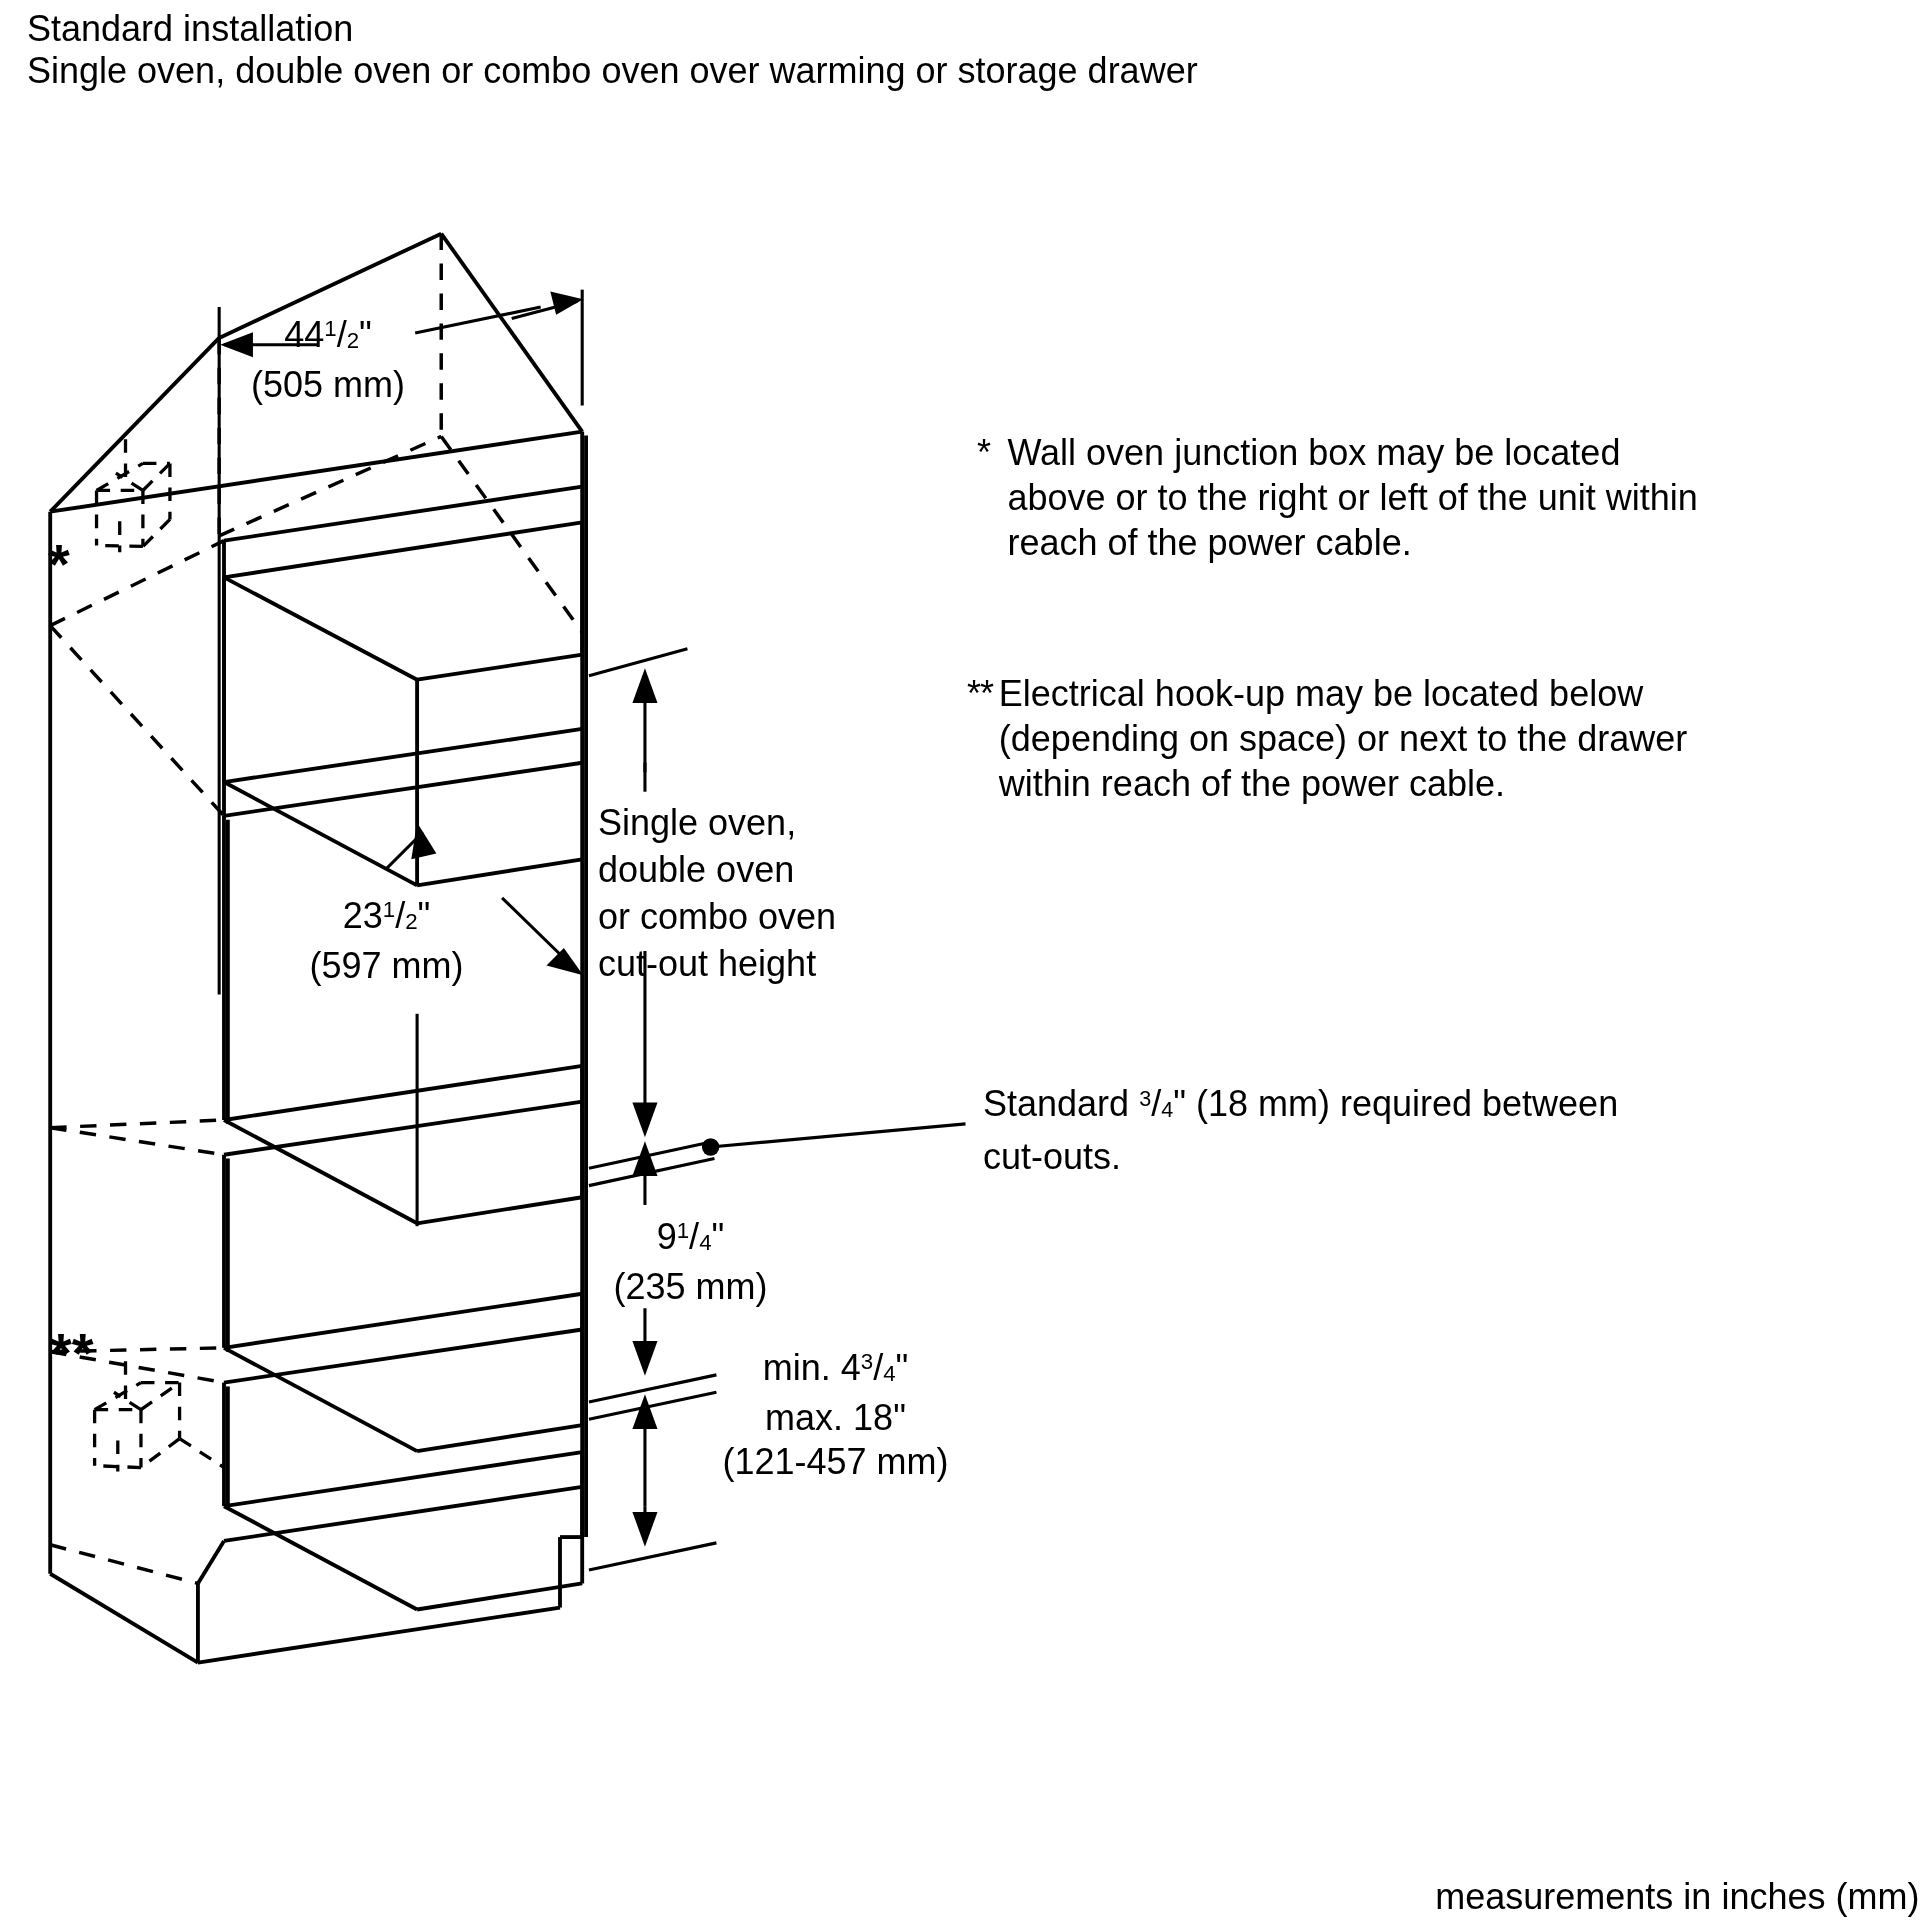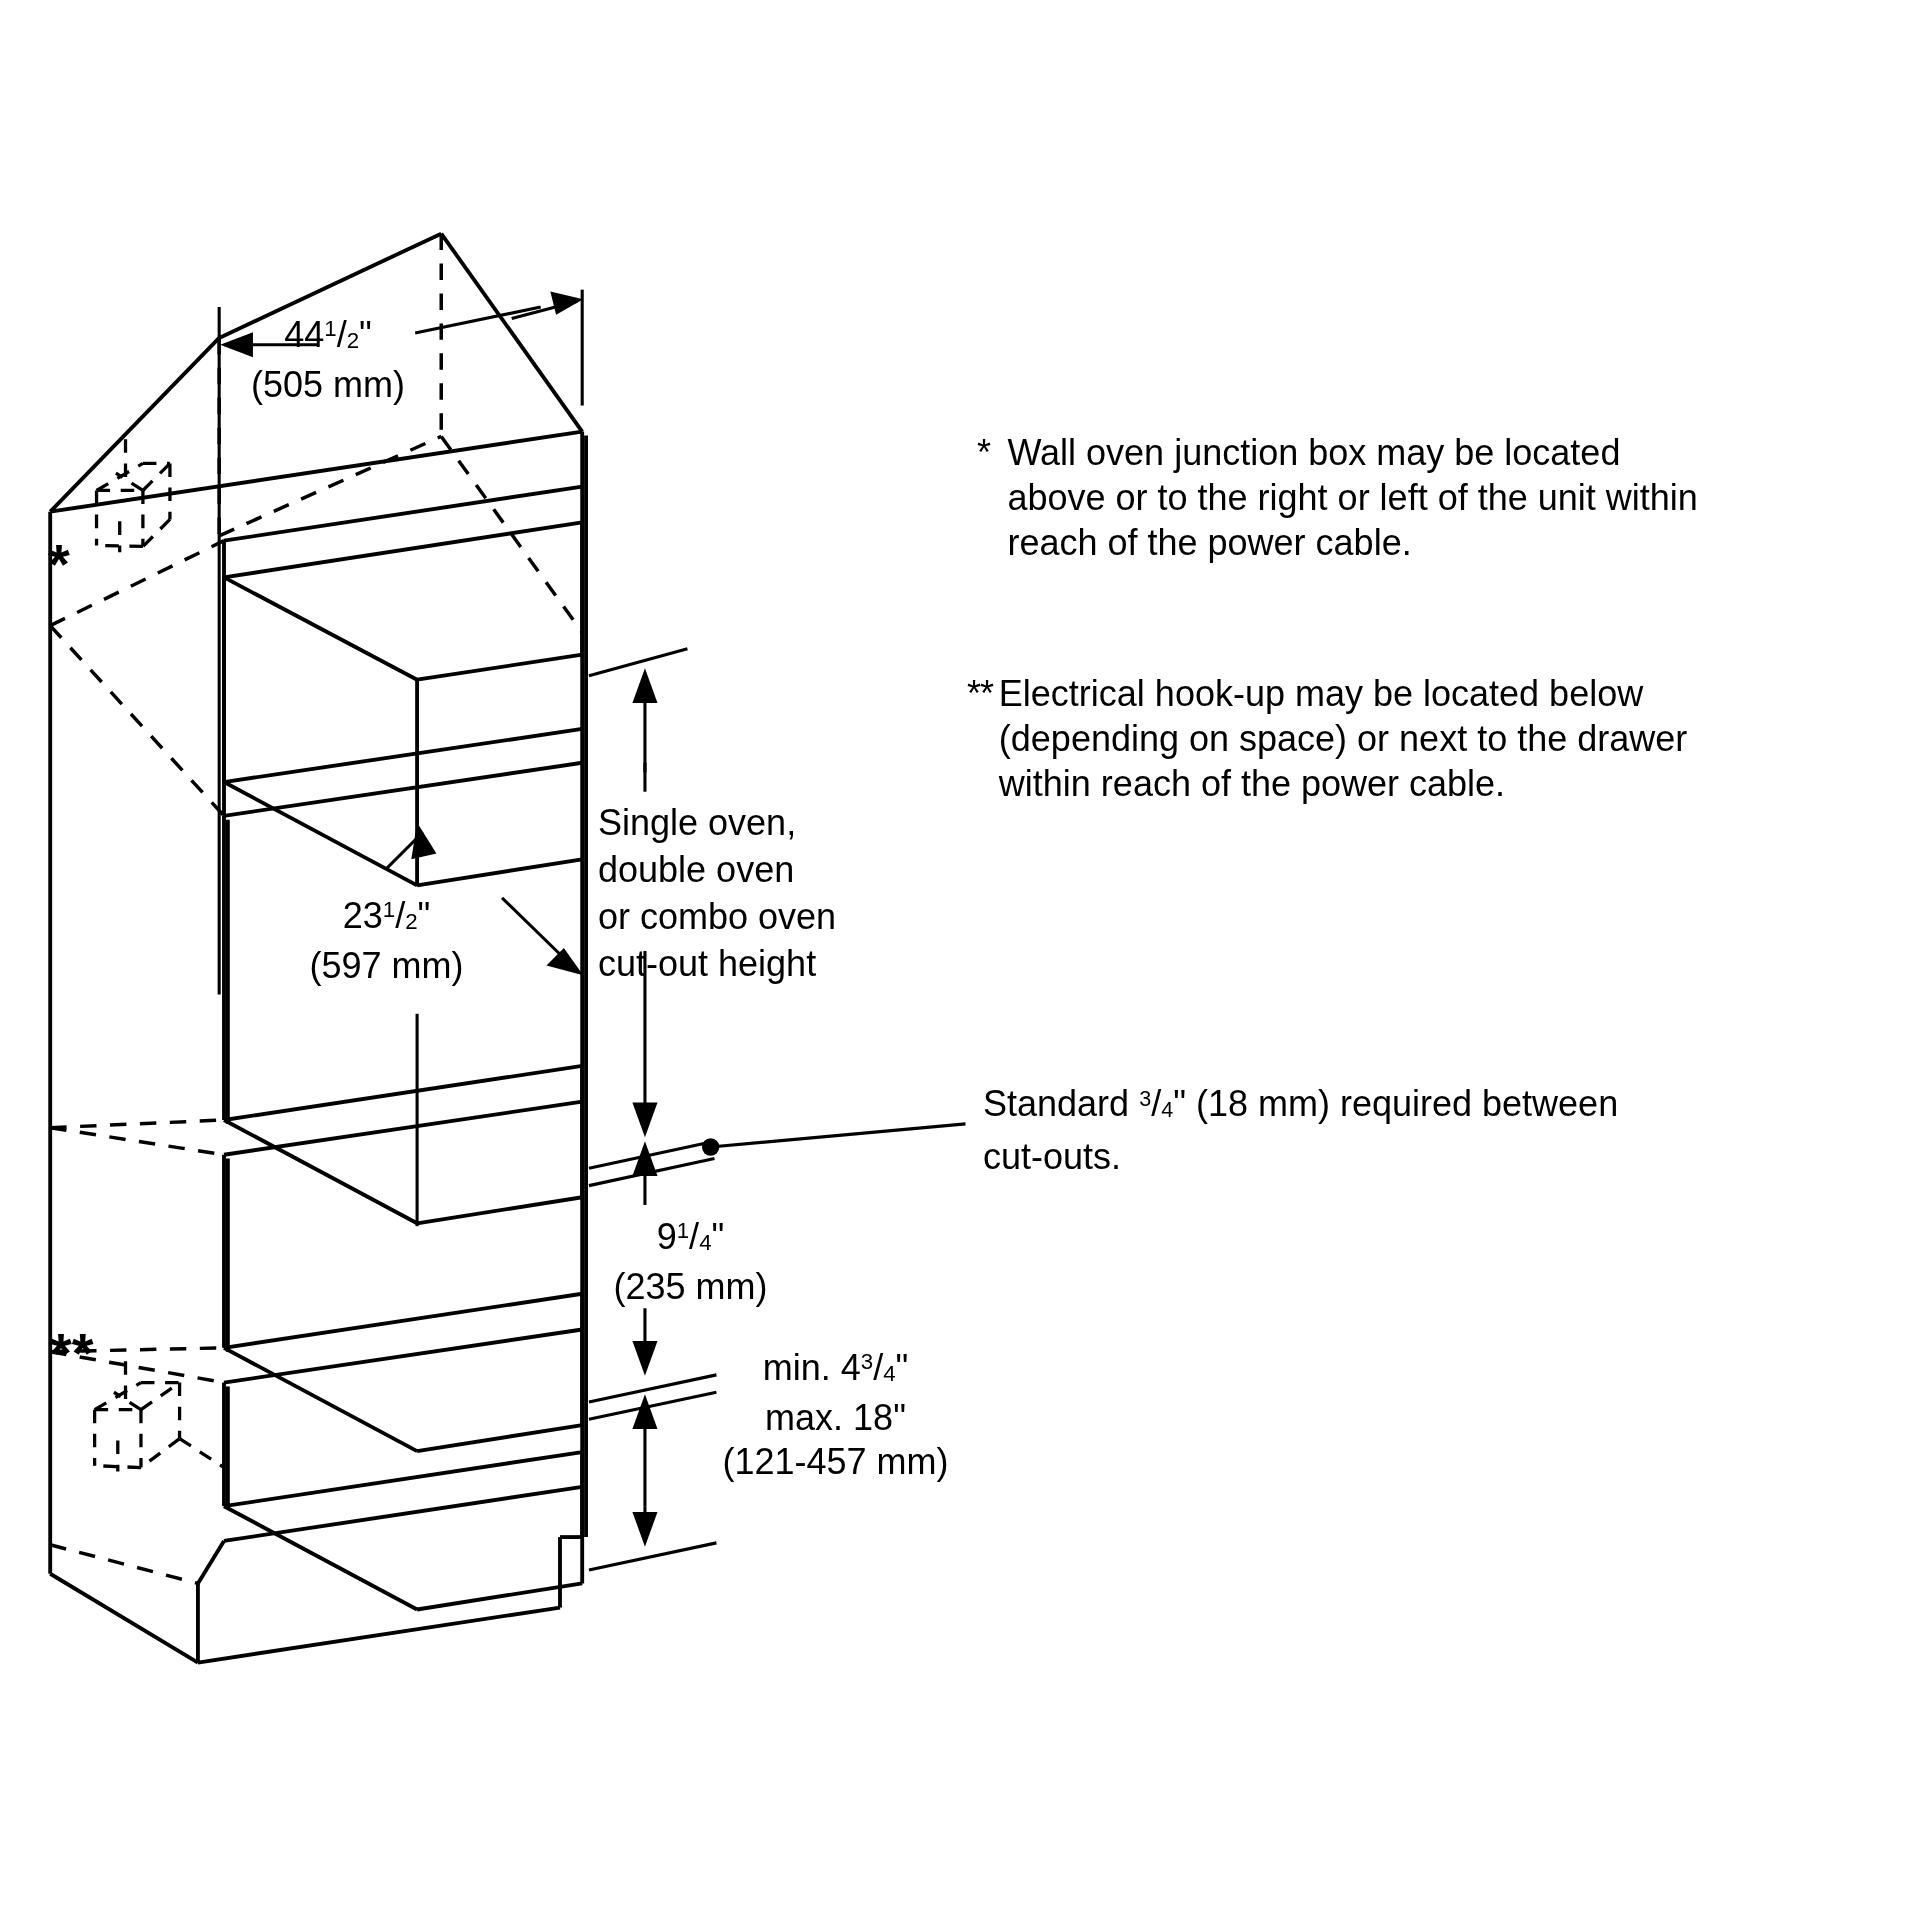--- a/index.html
+++ b/index.html
@@ -121,20 +121,24 @@
     stroke-width: 3.4;
     stroke-dasharray: 14 11;
   }
   .solidfill { fill: #000000; stroke: none; }
 </style>
 </head>
 <body>
 
 <div class="page">
 
+  <div class="heading">
+    <div class="line">Standard installation</div>
+    <div class="line">Single oven, double oven or combo oven over warming or storage drawer</div>
+  </div>
 
   <svg class="art" viewBox="0 0 2000 2000">
 
     <path class="stroke" d="M 52,530 L 52,1630"></path>
 
     <path class="stroke" d="M 52,1630 L 205,1722"></path>
 
     <path class="stroke" d="M 52,530 L 227,350"></path>
 
     <path class="stroke" d="M 227,350 L 457,242"></path>
@@ -356,15 +360,16 @@
     </span>
   </div>
 
   <div class="tblock left" style="left:983px; top:1075px; font-size:36px; line-height:47px;">
     <span class="ln">
       <span>Standard </span><span class="frac small"><span class="num">3</span><span class="sl">/</span><span class="den">4</span><span>"</span></span><span> (18 mm) required between</span>
     </span>
     <span class="ln">cut-outs.</span>
   </div>
 
+  <div class="footer">measurements in inches (mm)</div>
 
 </div>
 
 
 </body></html>

